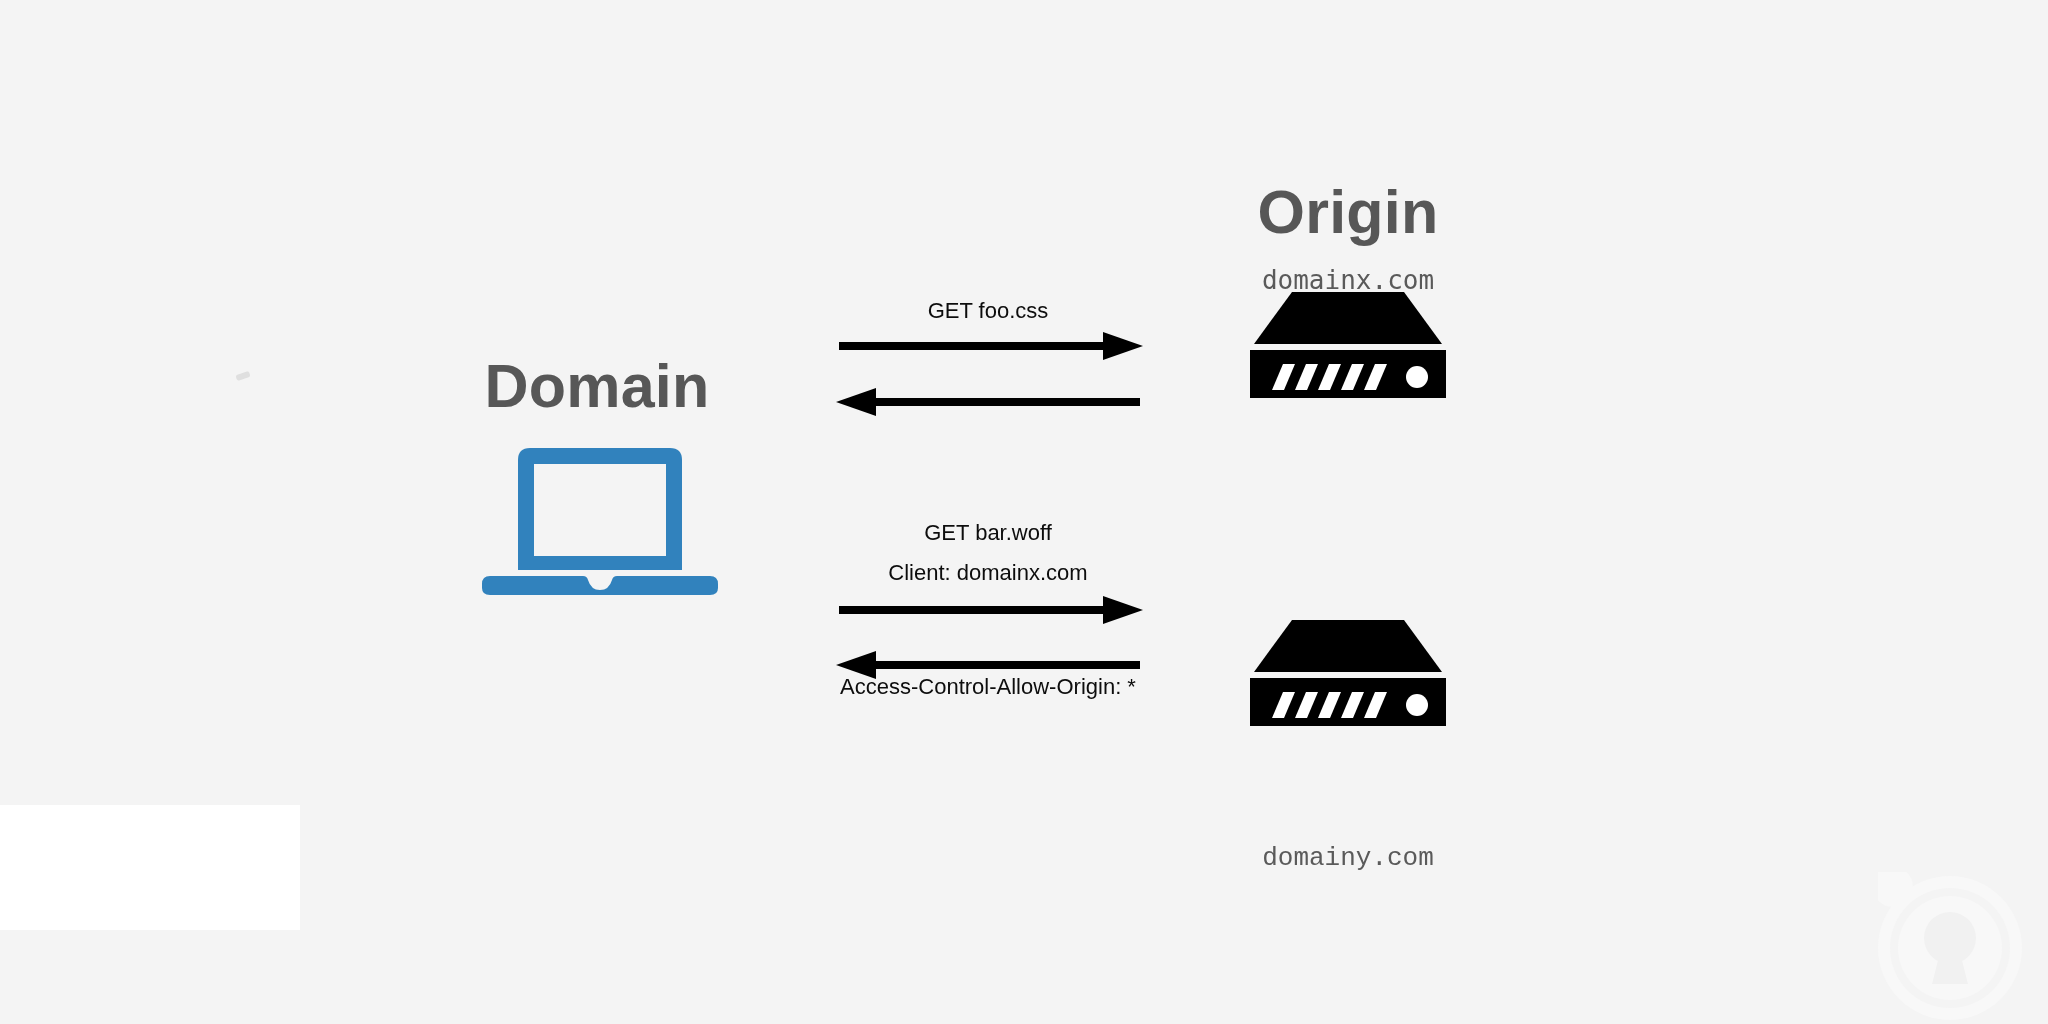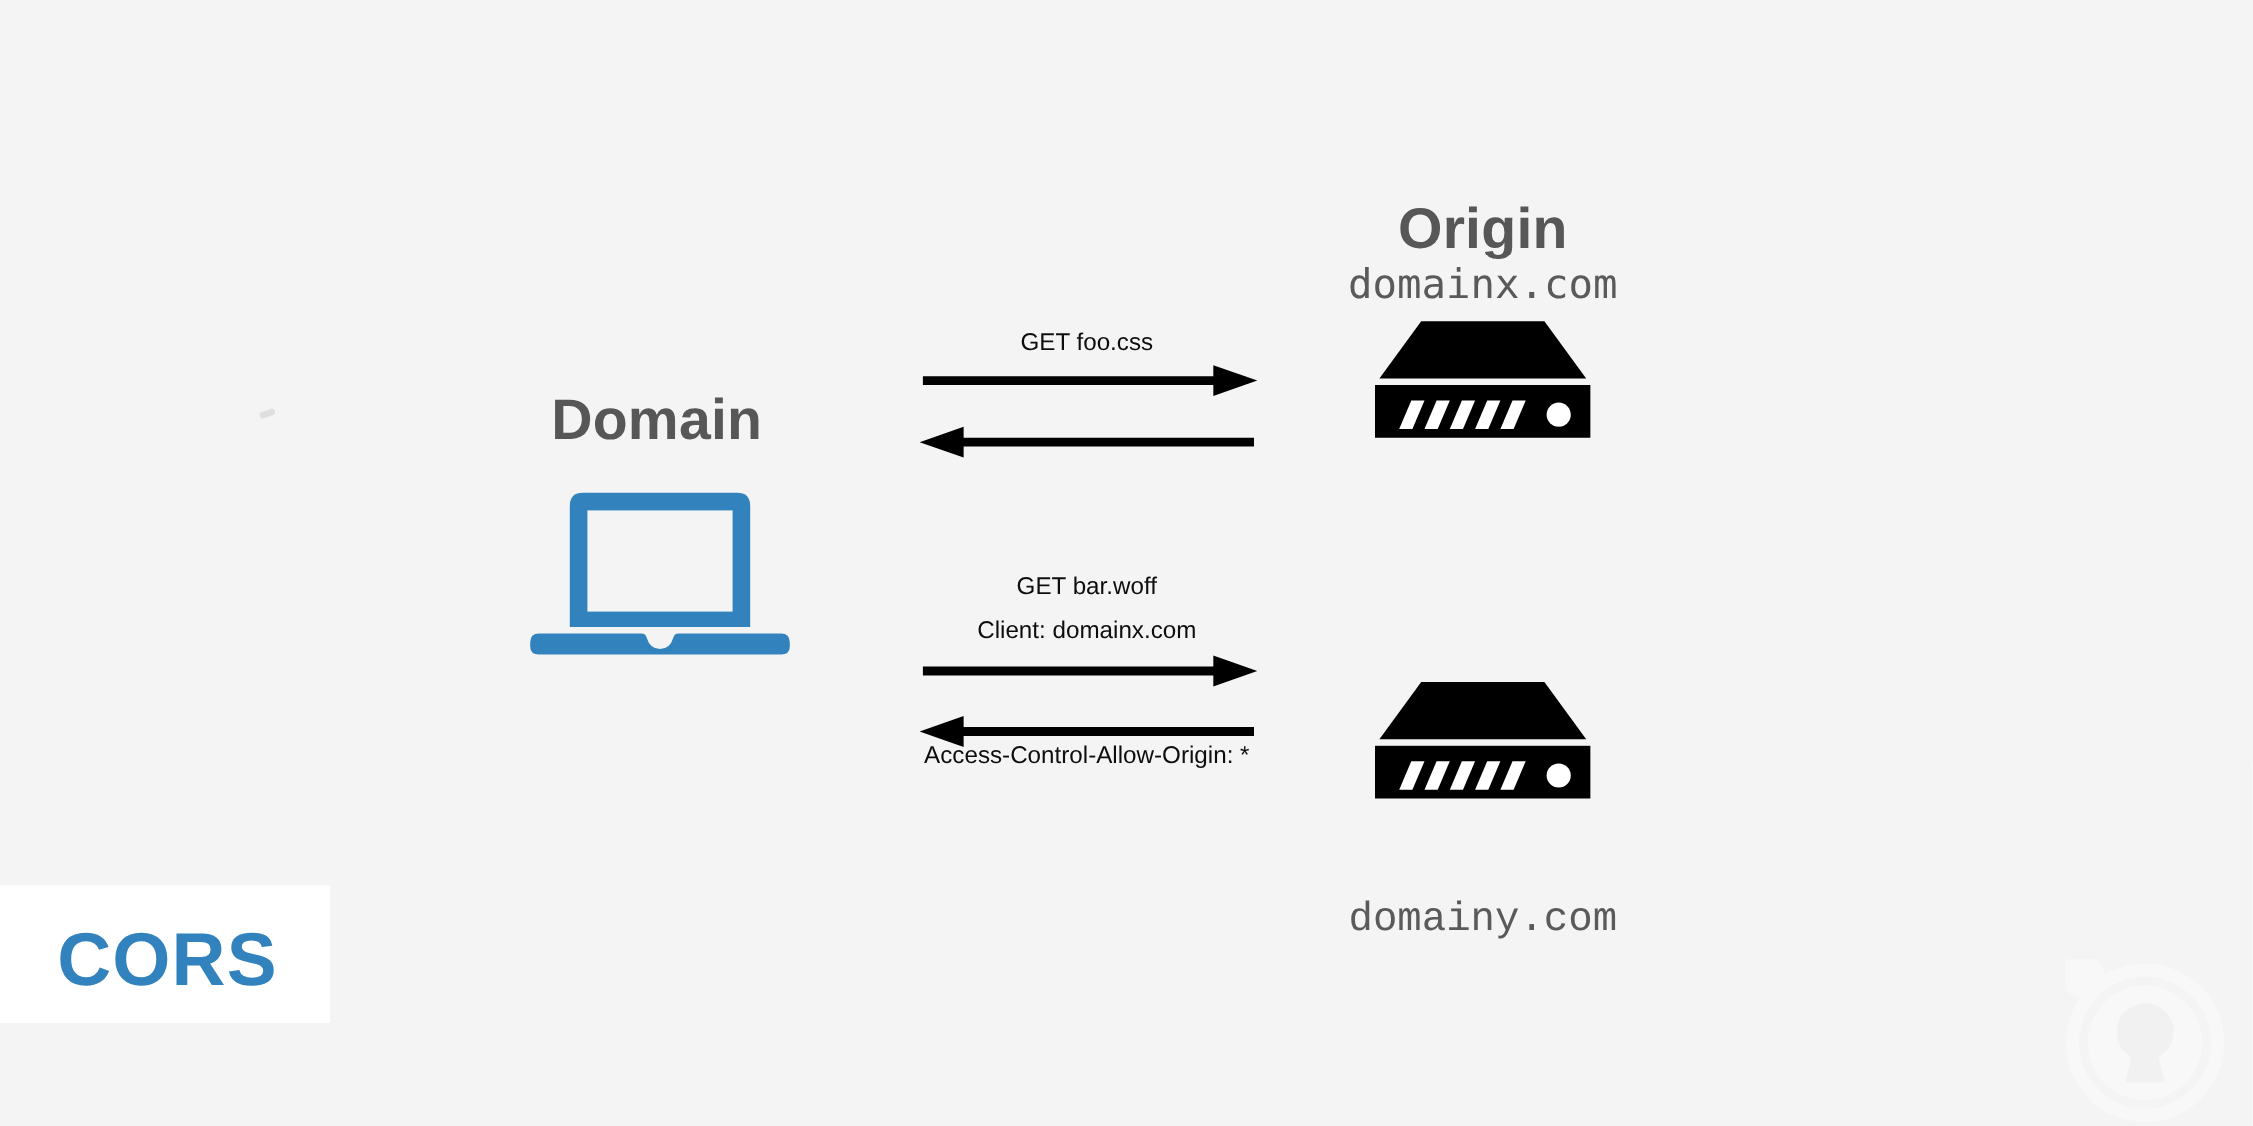--- a/index.html
+++ b/index.html
@@ -22,31 +22,32 @@
     position: absolute;
     white-space: nowrap;
     line-height: 1;
   }
   .center {
     transform: translateX(-50%);
   }
 
   
   .node-title {
-    font-size: 52px;
+    font-size: 61px;
     font-weight: 700;
     color: #575757;
     letter-spacing: 0.2px;
   }
   .node-sub {
     font-family: "DejaVu Sans Mono", "Liberation Mono", monospace;
-    font-size: 37px;
+    font-size: 26px;
     font-weight: 400;
     color: #5a5a5a;
     letter-spacing: 0px;
+    margin-top: 27px;
   }
 
   
   .msg {
     font-size: 22px;
     color: #0d0d0d;
     font-weight: 400;
   }
 
   
@@ -181,21 +182,20 @@
   <div class="arrow" style="left:832px; top:649px; width:312px; height:32px;">
     <svg width="312" height="32" viewBox="0 0 312 32" xmlns="http://www.w3.org/2000/svg">
       <line x1="40" y1="16" x2="308" y2="16" stroke="#000000" stroke-width="8"></line>
       <polygon points="44,2 4,16 44,30" fill="#000000"></polygon>
     </svg>
   </div>
 
   <div class="lbl msg center" style="left:988px; top:676px;">Access-Control-Allow-Origin: *</div>
 
   <div class="cors-panel" style="left:0px; top:805px; width:300px; height:125px;"></div>
-  <div class="cors-text" style="left:52px; top:838px;">CORS</div>
 
   <div class="watermark" style="left:1878px; top:872px; width:170px; height:152px;">
     <svg width="170" height="152" viewBox="0 0 170 152" xmlns="http://www.w3.org/2000/svg">
       <g fill="#f8f8f8">
 
         <circle cx="72" cy="76" r="72"></circle>
         <rect x="-6" y="-6" width="40" height="40" rx="18" transform="rotate(-45 14 14)"></rect>
       </g>
       <circle cx="72" cy="76" r="60" fill="#f4f4f4"></circle>
       <circle cx="72" cy="76" r="52" fill="#f8f8f8"></circle>

